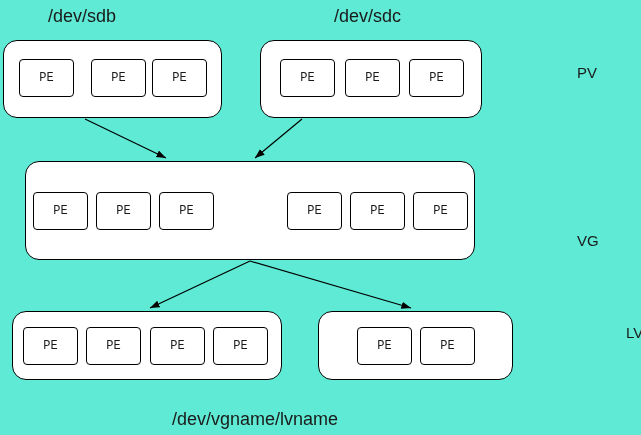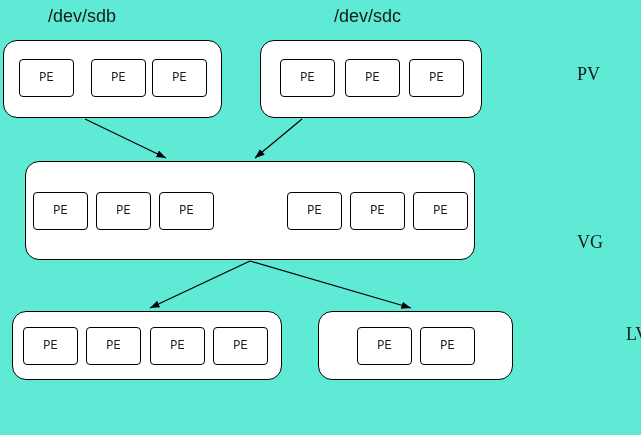--- a/index.html
+++ b/index.html
@@ -28,25 +28,25 @@
   .label {
     position: absolute;
     font-size: 18px;
     line-height: 1;
     color: #1a1a1a;
     white-space: nowrap;
     font-family: "Liberation Sans", sans-serif;
   }
   .side-label {
     position: absolute;
-    font-size: 18px;
+    font-size: 15px;
     line-height: 1;
     color: #1a1a1a;
     white-space: nowrap;
-    font-family: Liberation Serif, serif;
+    font-family: Liberation Sans, sans-serif;
   }
   .group-box {
     position: absolute;
     box-sizing: border-box;
     border: 1.3px solid #000000;
     border-radius: 14px;
     background: #ffffff;
   }
   .pe-box {
     position: absolute;
@@ -129,14 +129,15 @@
     <div class="pe-box pe-w" style="left:73px; top:15px;">PE</div>
     <div class="pe-box pe-w" style="left:137px; top:15px;">PE</div>
     <div class="pe-box pe-w" style="left:200px; top:15px;">PE</div>
   </div>
 
   <div class="group-box" id="lv-box-2">
     <div class="pe-box pe-w" style="left:38px; top:15px;">PE</div>
     <div class="pe-box pe-w" style="left:101px; top:15px;">PE</div>
   </div>
 
+  <div class="label" style="left:172px; top:410px;">/dev/vgname/lvname</div>
 
 </div>
 
 </body></html>

